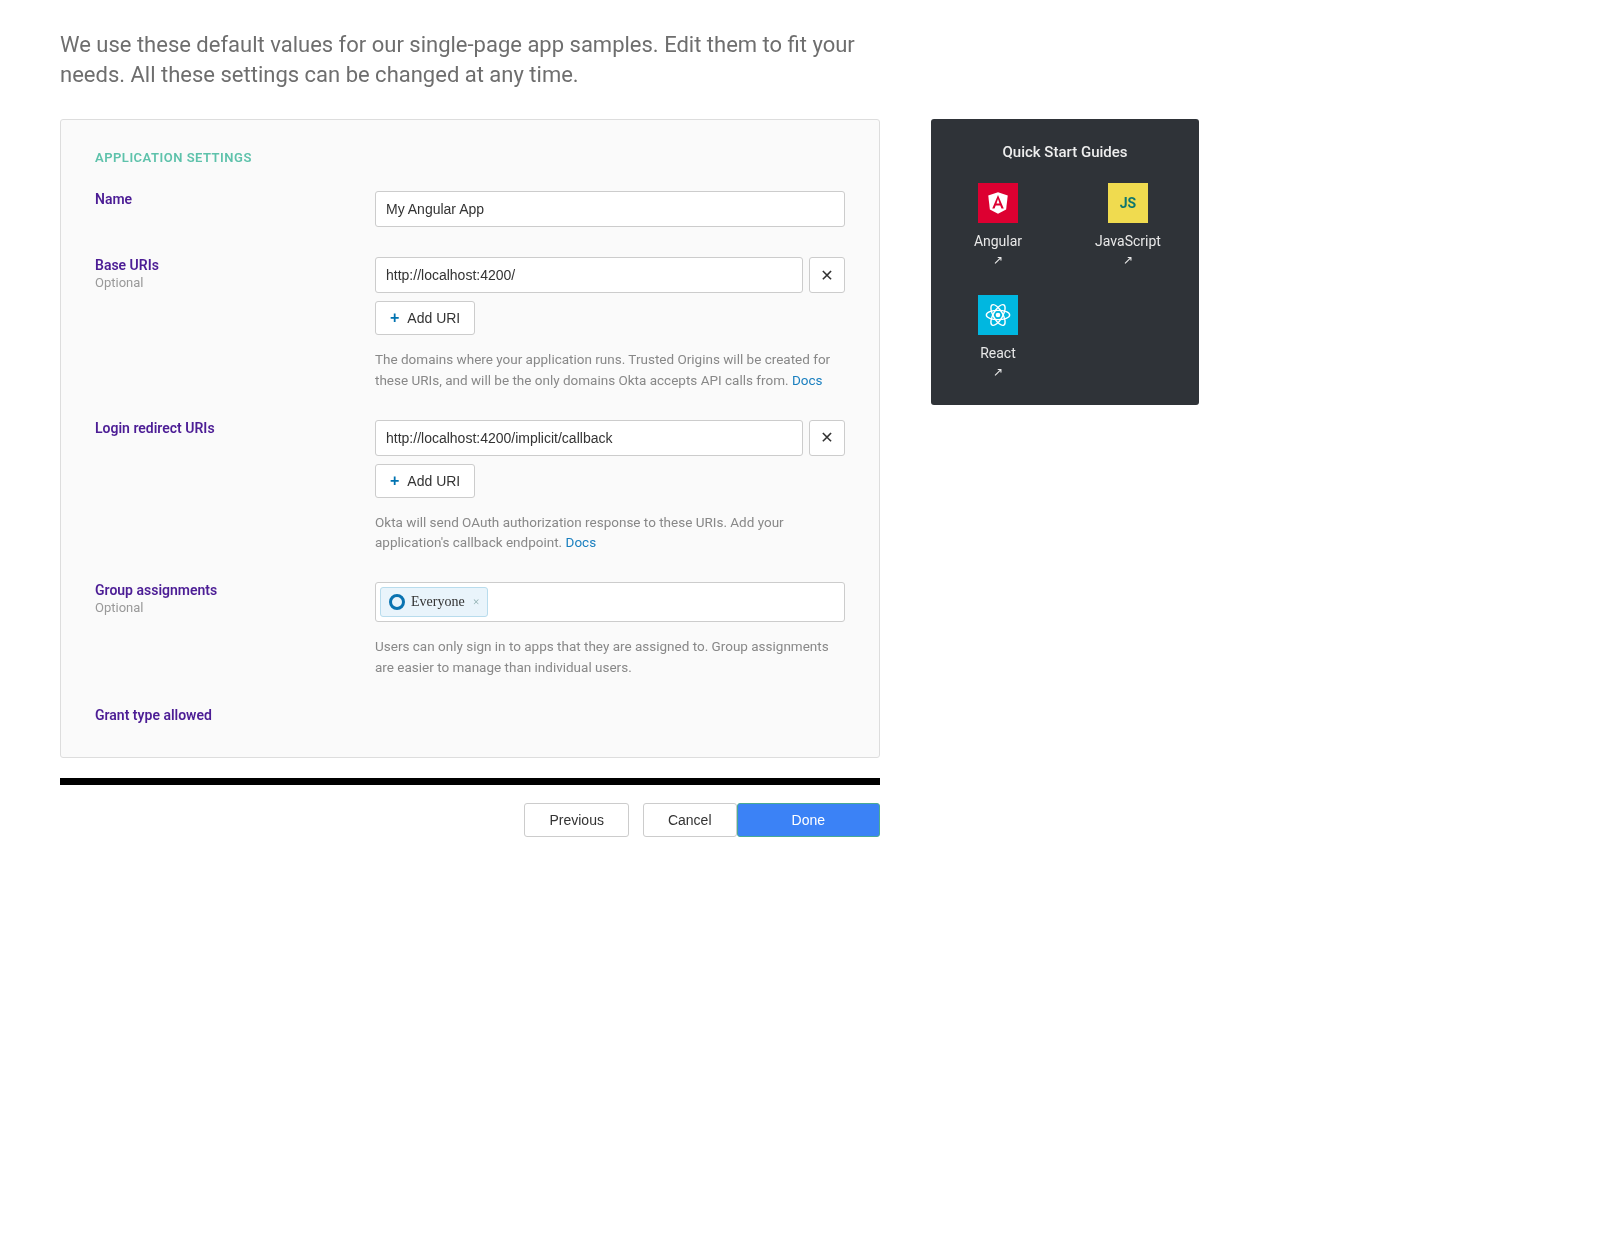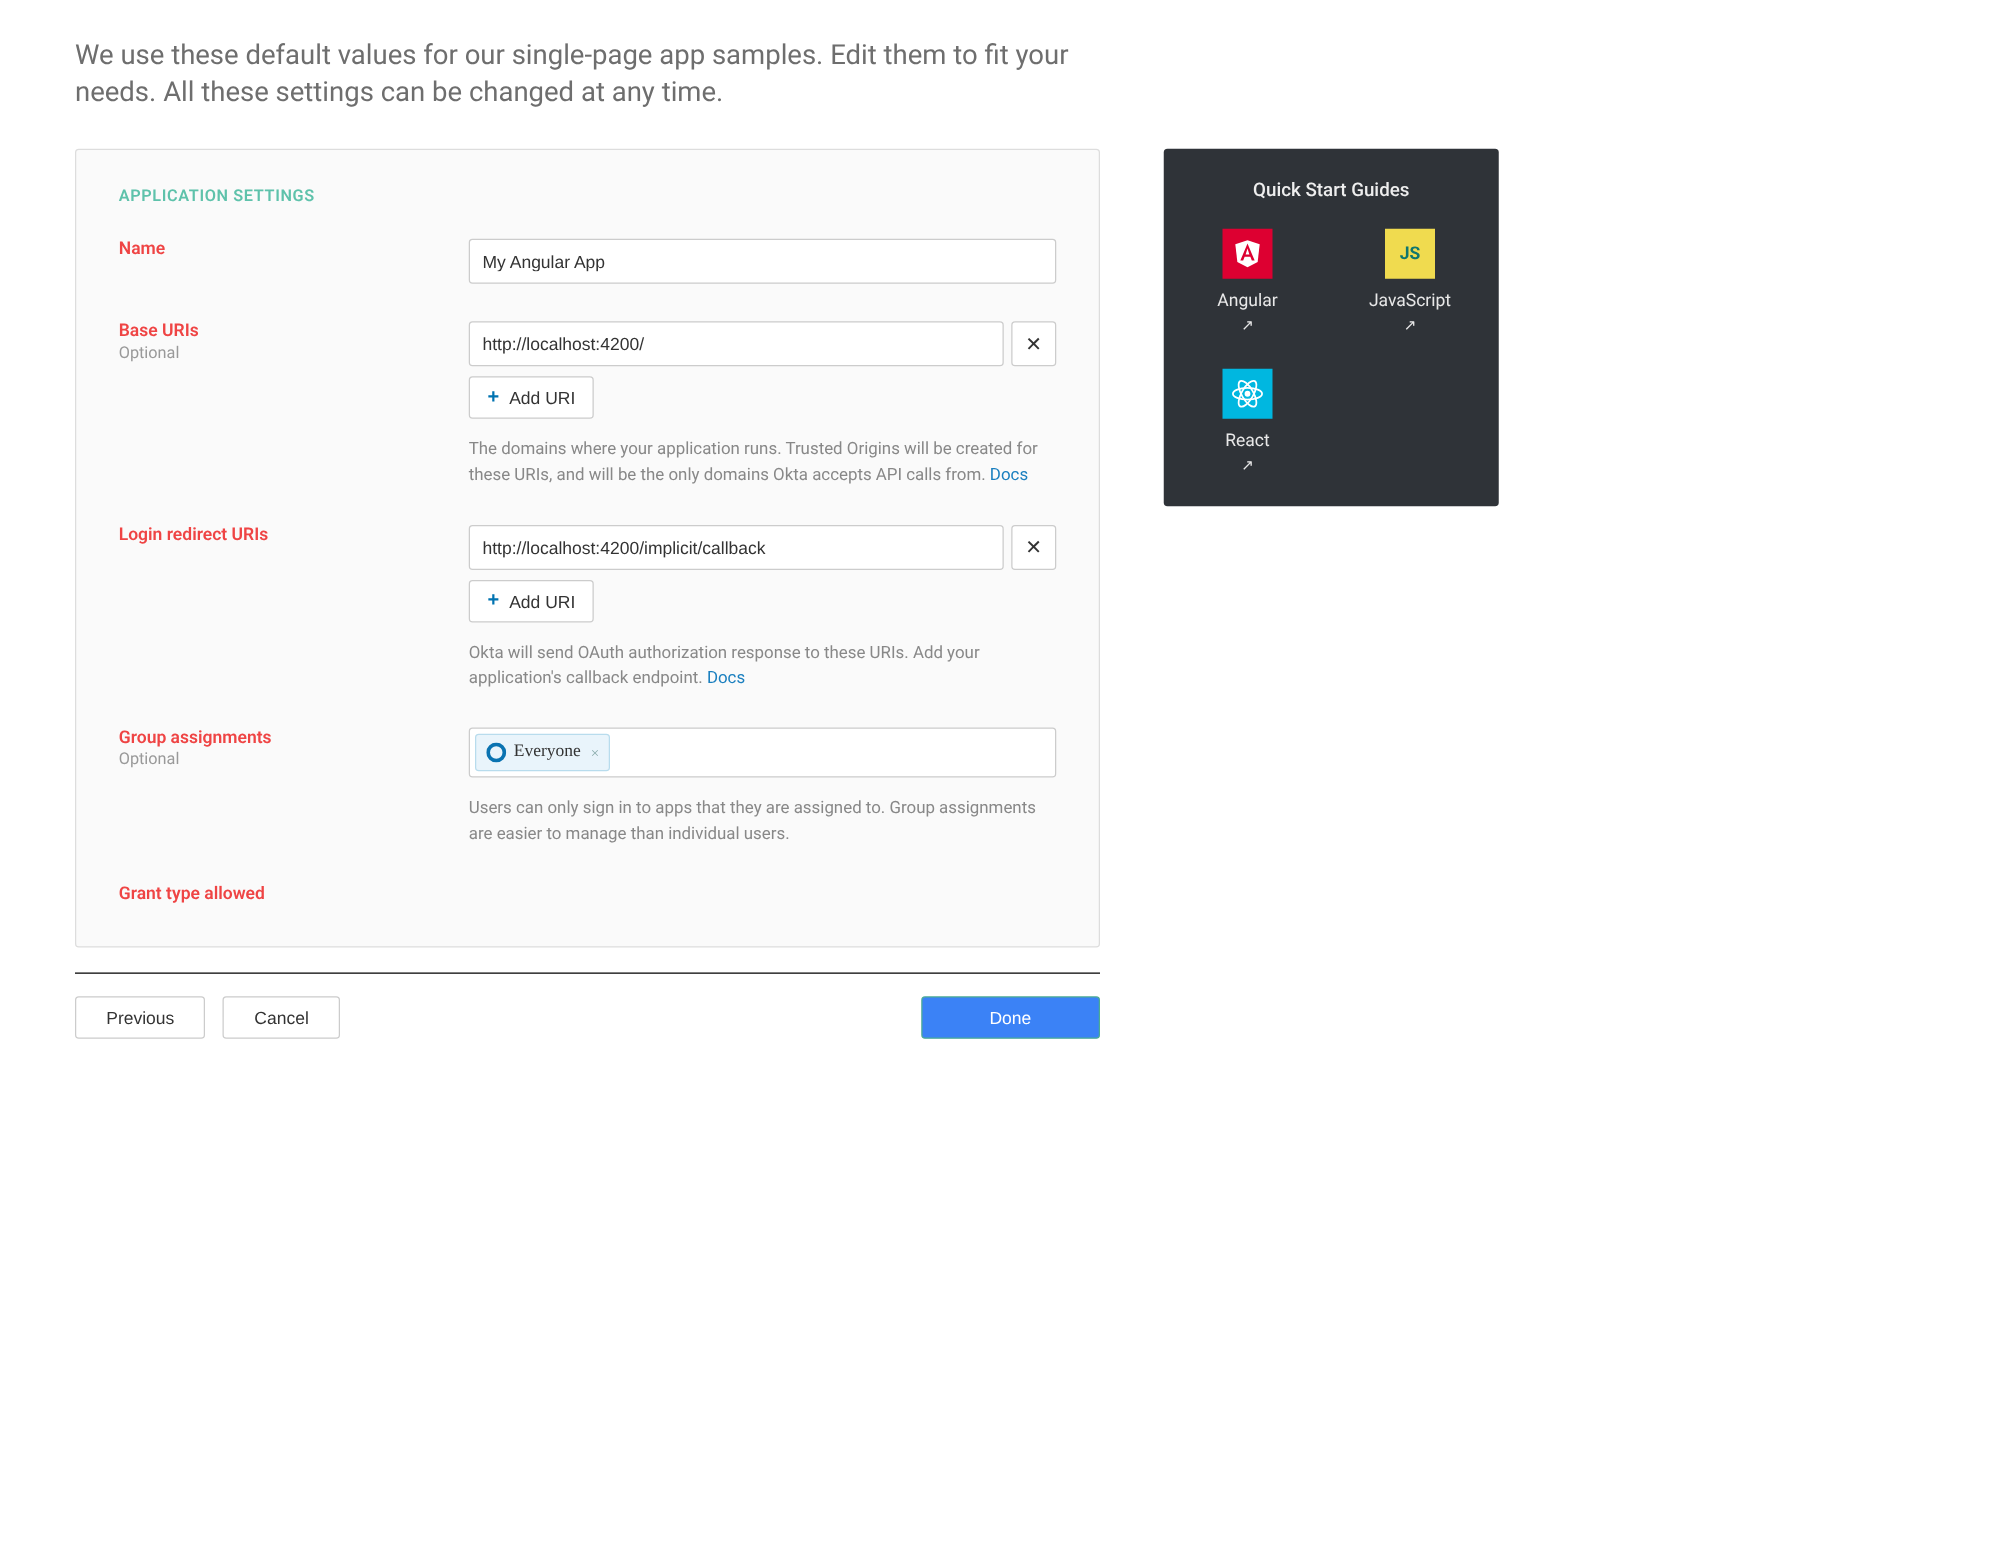--- a/index.html
+++ b/index.html
@@ -39,21 +39,21 @@
     align-items: flex-start;
     margin-bottom: 30px;
   }
   .form-row:last-child { margin-bottom: 0; }
   .label-col {
     width: 280px;
     flex-shrink: 0;
   }
   .label-main {
     font-weight: 600;
-    color: #ef4444;
+    color: #4c1d95;
     font-size: 14px;
   }
   .label-sub {
     color: #999;
     font-size: 13px;
     margin-top: 2px;
   }
   .field-col { flex: 1; }
   .text-input {
     width: 100%;
@@ -138,25 +138,25 @@
   }
   .checkbox-box {
     width: 17px; height: 17px;
     border: 1px solid #bbb;
     border-radius: 2px;
     background: #eee;
     display: flex; align-items: center; justify-content: center;
     color: #888;
   }
   .footer-bar {
-    border-top: 1px solid #000000;
+    border-top: 7px solid #000000;
     margin-top: 20px;
     padding-top: 18px;
     display: flex;
-    justify-content: space-between;
+    justify-content: flex-end;
   }
   .footer-left { display: flex; gap: 14px; }
   .btn {
     height: 34px;
     padding: 0 24px;
     border-radius: 3px;
     font-size: 14px;
     cursor: pointer;
     border: 1px solid #ccc;
     background: #fff;

